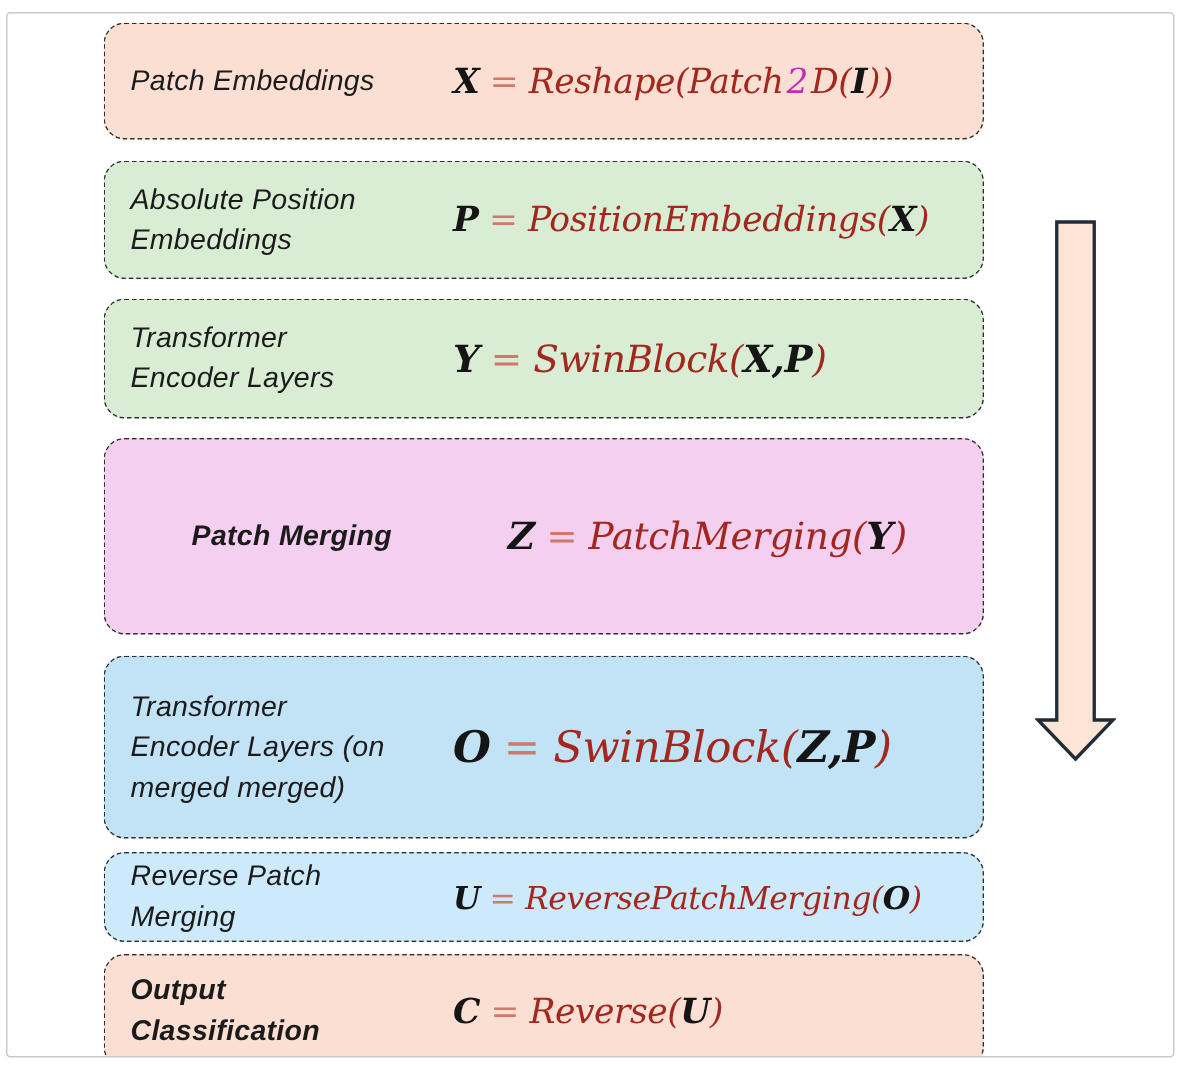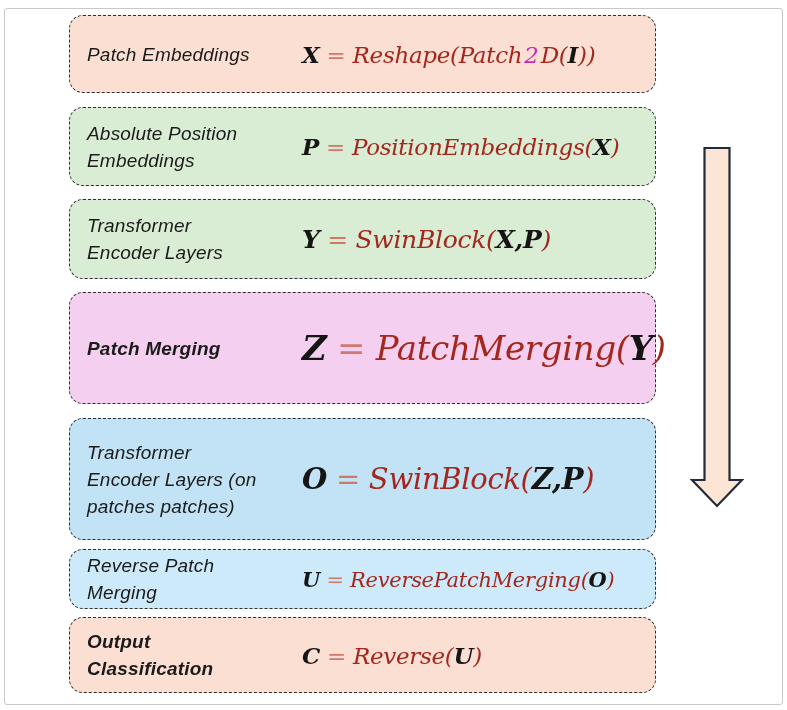--- a/index.html
+++ b/index.html
@@ -85,31 +85,31 @@
           </div>
           <div class="formula" style="font-size: 23px;"><span class="seg-var">P</span><span class="seg-eq"> = </span><span class="seg-fn">PositionEmbeddings(</span><span class="seg-var">X</span><span class="seg-fn">)</span></div>
         </div>
         <div class="block" style="background: rgb(217, 237, 212); height: 80px; margin-top: 13px;">
           <div class="label">
             <div>Transformer</div>
             <div>Encoder Layers</div>
           </div>
           <div class="formula" style="font-size: 25px;"><span class="seg-var">Y</span><span class="seg-eq"> = </span><span class="seg-fn">SwinBlock(</span><span class="seg-var">X</span><span class="seg-var">,</span><span class="seg-var">P</span><span class="seg-fn">)</span></div>
         </div>
-        <div class="block" style="background: rgb(245, 207, 239); height: 112px; margin-top: 13px;">
+        <div class="block" style="background: rgb(245, 207, 239); height: 131px; margin-top: 13px; text-align: center;">
           <div class="label bold">
             <div>Patch Merging</div>
           </div>
-          <div class="formula" style="font-size: 34px;"><span class="seg-var">Z</span><span class="seg-eq"> = </span><span class="seg-fn">PatchMerging(</span><span class="seg-var">Y</span><span class="seg-fn">)</span></div>
+          <div class="formula" style="font-size: 25px;"><span class="seg-var">Z</span><span class="seg-eq"> = </span><span class="seg-fn">PatchMerging(</span><span class="seg-var">Y</span><span class="seg-fn">)</span></div>
         </div>
         <div class="block" style="background: rgb(194, 226, 245); height: 122px; margin-top: 14px;">
           <div class="label">
             <div>Transformer</div>
             <div>Encoder Layers (on</div>
-            <div>patches patches)</div>
+            <div>merged merged)</div>
           </div>
           <div class="formula" style="font-size: 29px;"><span class="seg-var">O</span><span class="seg-eq"> = </span><span class="seg-fn">SwinBlock(</span><span class="seg-var">Z</span><span class="seg-var">,</span><span class="seg-var">P</span><span class="seg-fn">)</span></div>
         </div>
         <div class="block" style="background: rgb(205, 234, 250); height: 60px; margin-top: 9px;">
           <div class="label">
             <div>Reverse Patch</div>
             <div>Merging</div>
           </div>
           <div class="formula" style="font-size: 21px;"><span class="seg-var">U</span><span class="seg-eq"> = </span><span class="seg-fn">ReversePatchMerging(</span><span class="seg-var">O</span><span class="seg-fn">)</span></div>
         </div>

